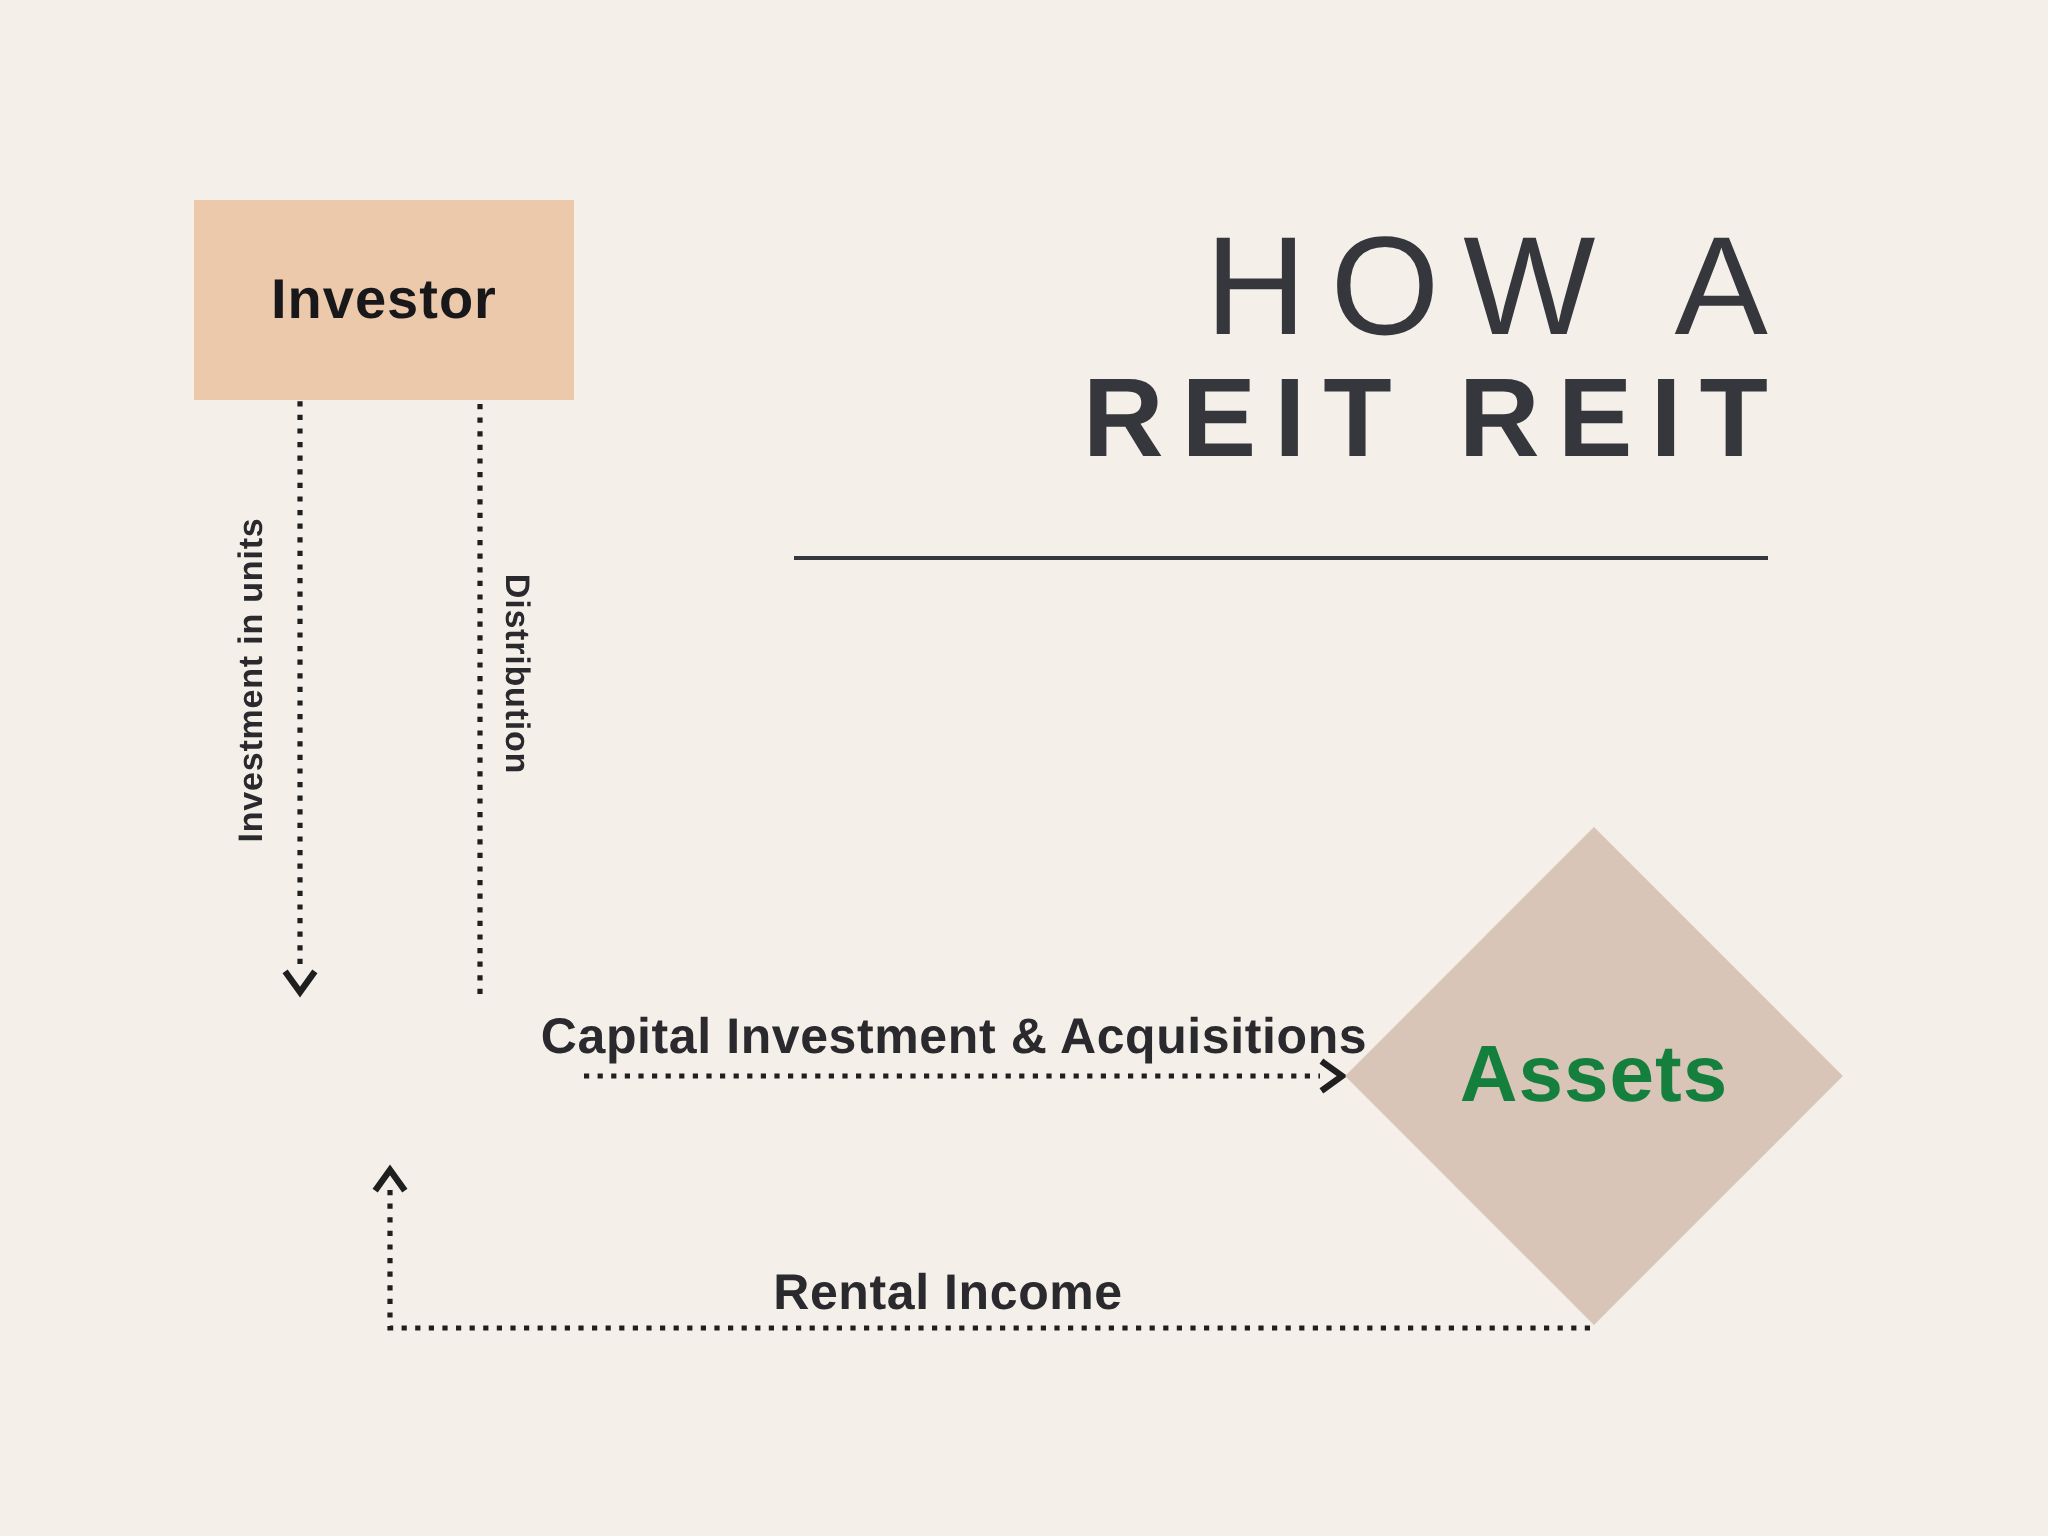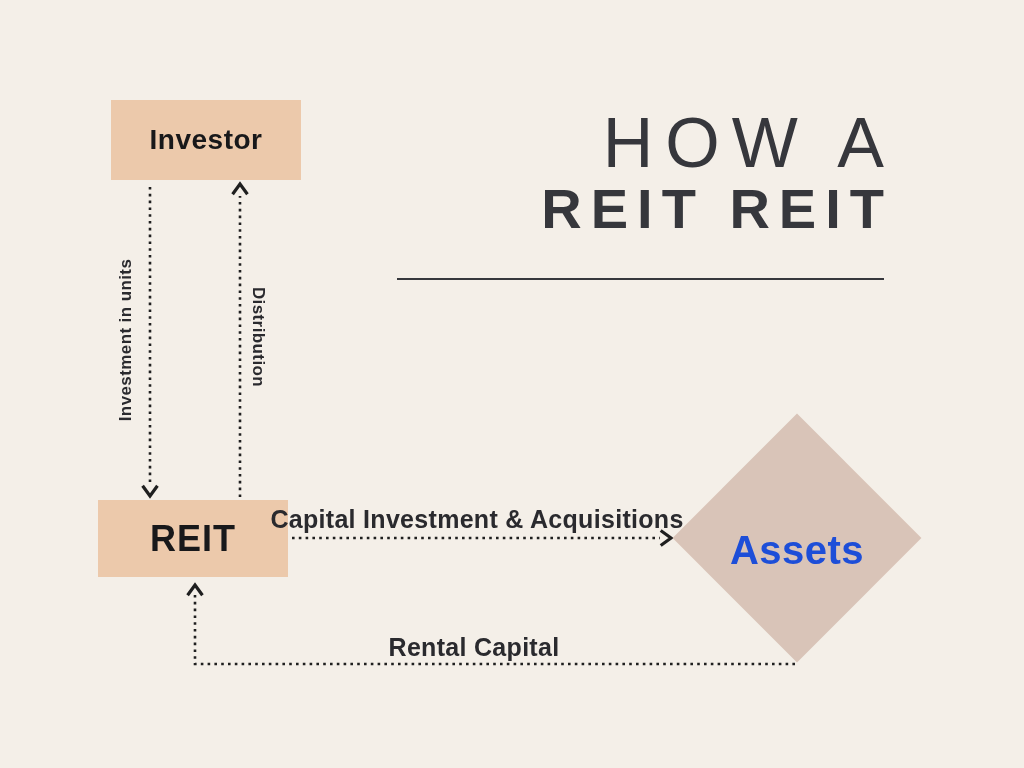--- a/index.html
+++ b/index.html
@@ -28,33 +28,32 @@
   }
   .title-rule{
     position:absolute;top:278px;left:397px;width:487px;height:2px;
     background:var(--title);
   }
   
   .node-box{
     position:absolute;background:var(--box);
     display:flex;align-items:center;justify-content:center;
   }
-  .investor-box{left:97px;top:100px;width:190px;height:80px;margin-left:14px;}
+  .investor-box{left:97px;top:100px;width:190px;height:100px;}
   .investor-box .node-label{font-size:28px;font-weight:700;letter-spacing:.5px;}
   .reit-box{left:98px;top:500px;width:190px;height:77px;}
   .reit-box .node-label{font-size:36px;font-weight:700;letter-spacing:1px;}
   .assets-diamond{
     position:absolute;left:709px;top:450px;width:176px;height:176px;
     background:var(--diamond);transform:rotate(45deg);
   }
   .assets-label{
     position:absolute;left:797px;top:538px;transform:translate(-50%,-50%);
-    font-size:40px;font-weight:700;color:#1d4ed8;letter-spacing:.5px;
+    font-size:40px;font-weight:700;color:#15803d;letter-spacing:.5px;
     white-space:nowrap;
-    margin-top:12px;
   }
   
   .edge-label{
     position:absolute;font-weight:700;color:var(--label);white-space:nowrap;
   }
   .edge-label.vertical{font-size:17px;letter-spacing:.4px;}
   .edge-label.horizontal{font-size:25px;letter-spacing:.3px;}
   .investment-label{left:126px;top:340px;transform:translate(-50%,-50%) rotate(-90deg);}
   .distribution-label{left:258px;top:337px;transform:translate(-50%,-50%) rotate(90deg);}
   .capital-label{left:477px;top:519px;transform:translate(-50%,-50%);}
@@ -87,27 +86,24 @@
     <path class="chev" d="M662,531.5 L671,538 L662,544.5"></path>
 
     <path class="dotline" d="M795,664 H195 V595"></path>
     <path class="chev" d="M188.5,594 L195,585 L201.5,594"></path>
   </svg>
 
   <div class="node-box investor-box">
     <span class="node-label">Investor</span>
   </div>
 
-  <div class="node-box reit-box">
-    <span class="node-label">REIT</span>
-  </div>
 
   <div>
     <div class="assets-diamond"></div>
     <div class="assets-label">Assets</div>
   </div>
 
   <div class="edge-label vertical investment-label">Investment in units</div>
   <div class="edge-label vertical distribution-label">Distribution</div>
   <div class="edge-label horizontal capital-label">Capital Investment &amp; Acquisitions</div>
-  <div class="edge-label horizontal rental-label">Rental Capital</div>
+  <div class="edge-label horizontal rental-label">Rental Income</div>
 
 </div>
 
 </body></html>

